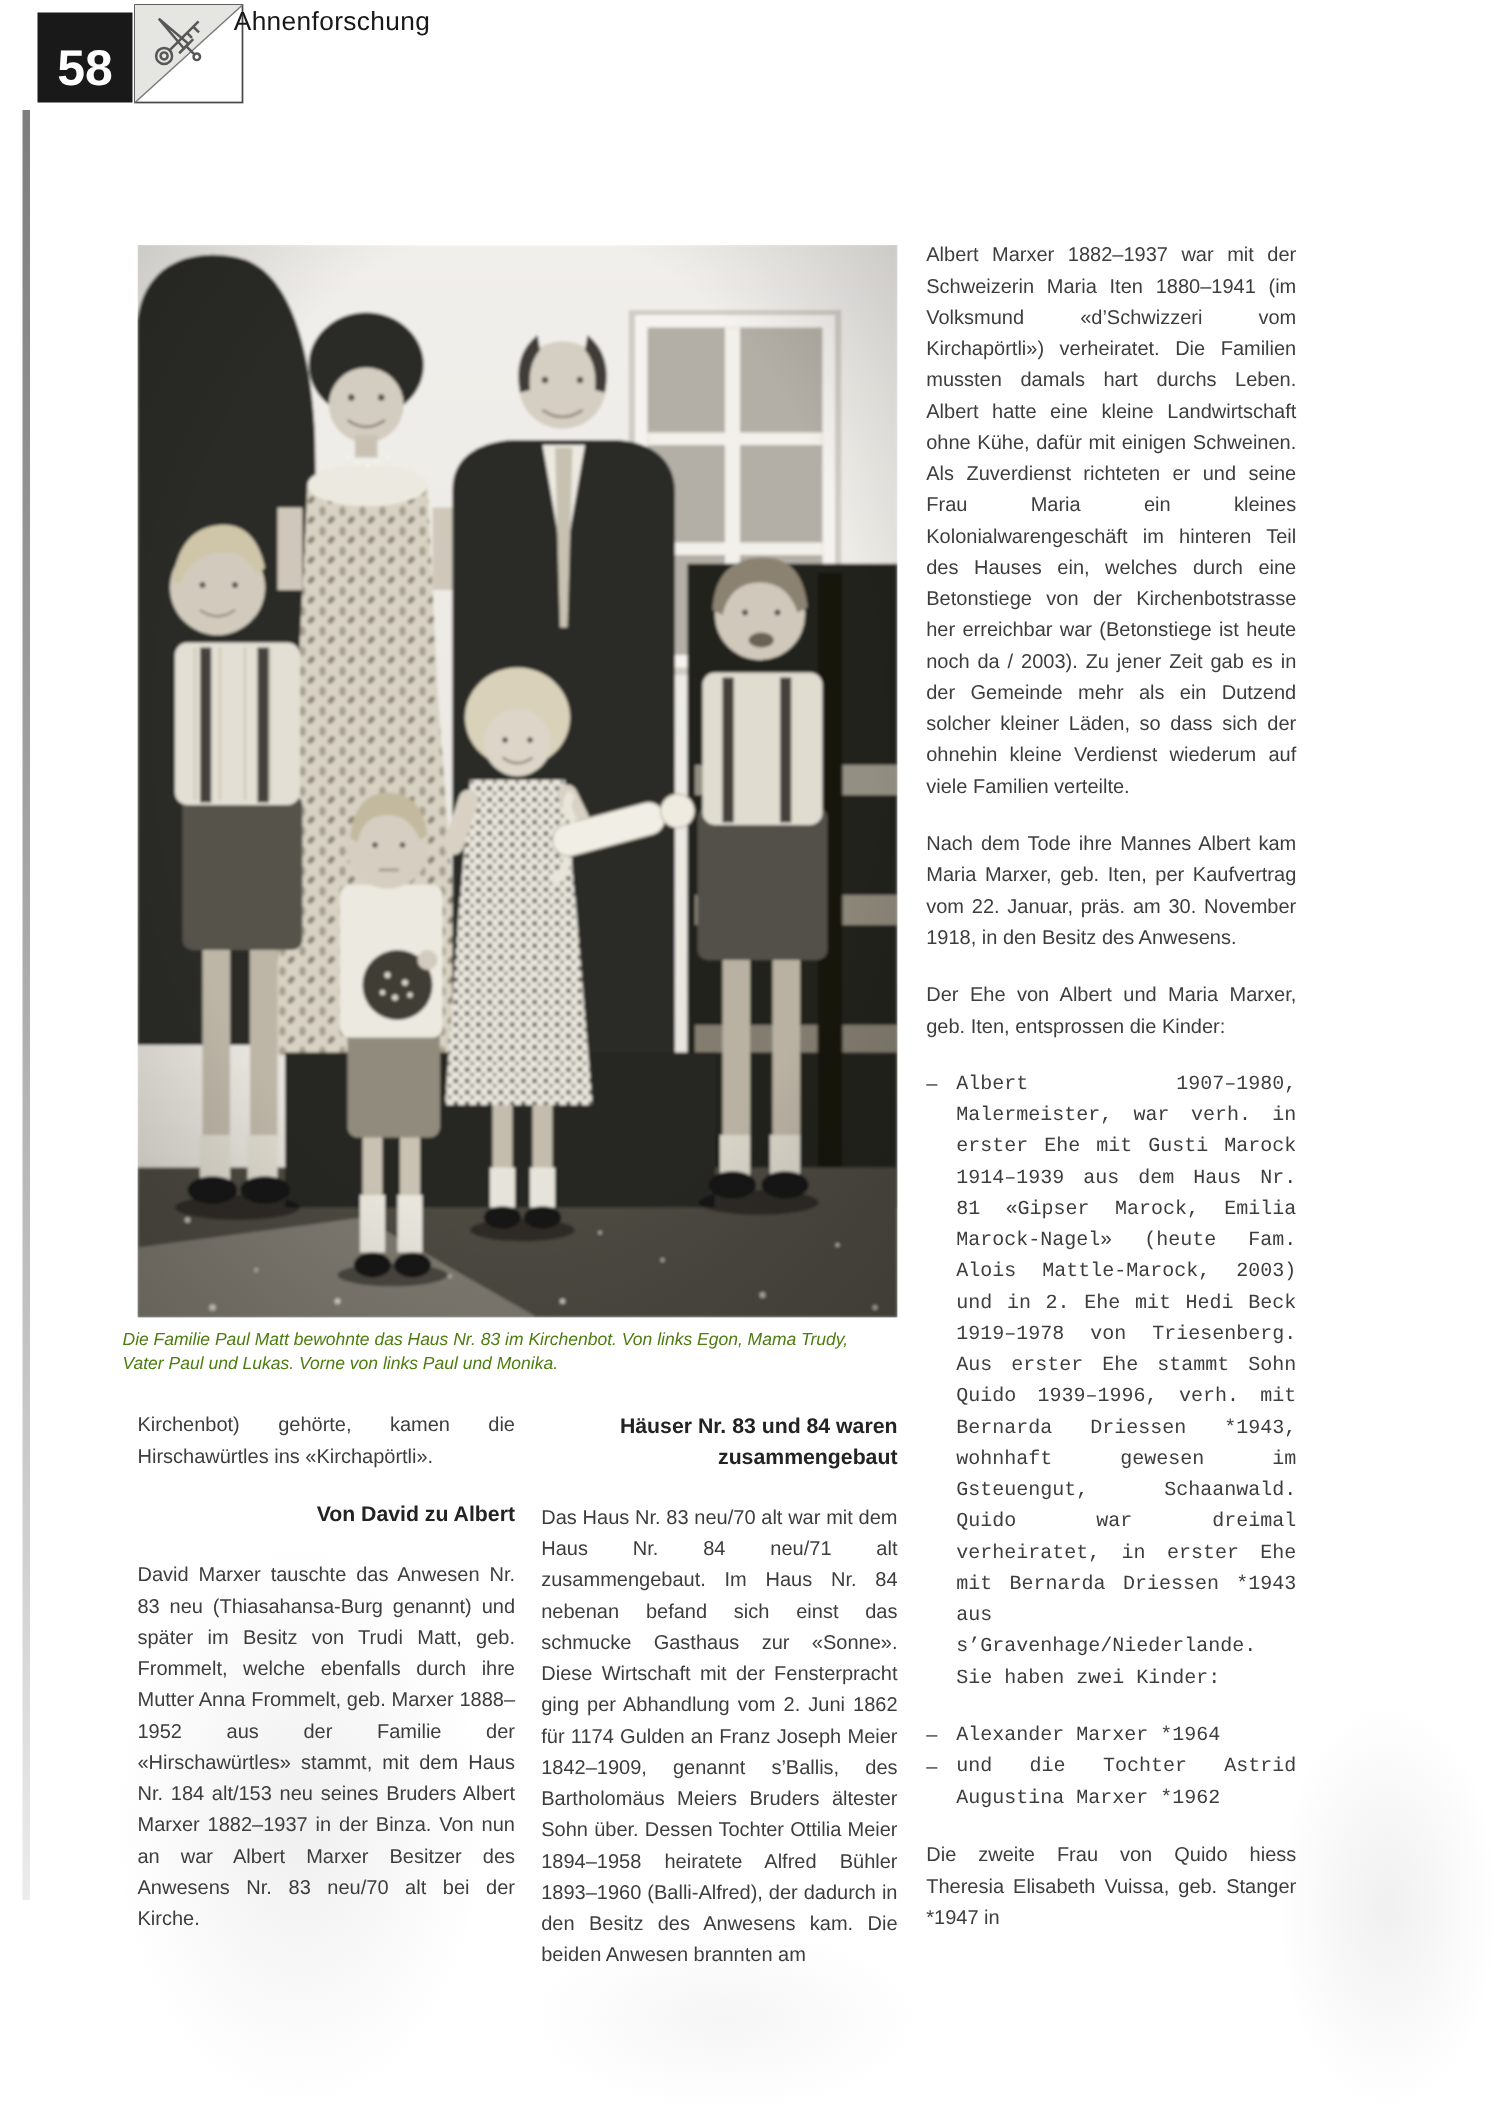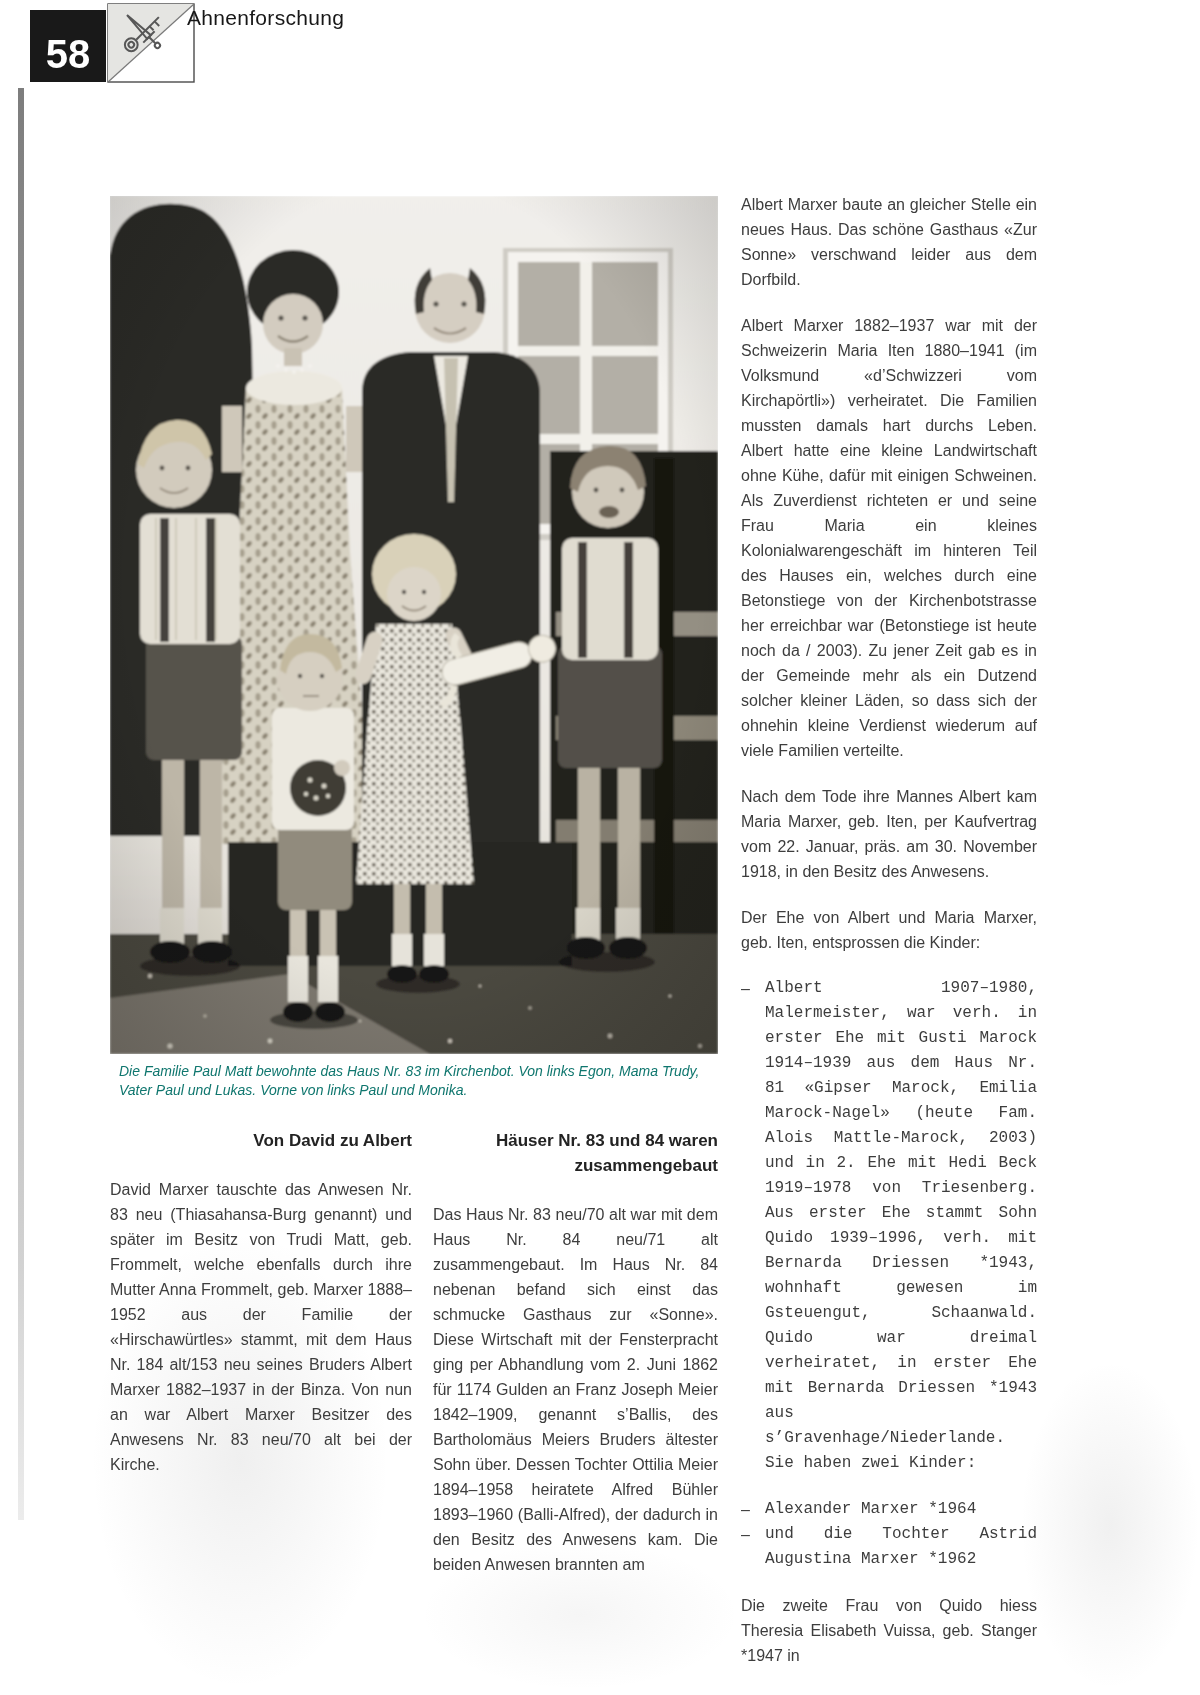--- a/index.html
+++ b/index.html
@@ -22,22 +22,22 @@
     position:absolute;left:187px;top:6px;margin:0;white-space:nowrap;
     font-size:21px;font-weight:normal;color:#171717;letter-spacing:0.3px;
   }
   .left-rule{
     position:absolute;left:18px;top:88px;width:6px;height:1432px;z-index:1;
     background:linear-gradient(180deg,#7d7d7d 0%,#a8a8a8 45%,#d2d2d2 82%,#ececec 100%);
   }
 
   .photo{position:absolute;left:110px;top:196px;width:608px;height:858px;margin:0;z-index:1;}
   .caption{
-    position:absolute;left:119px;top:1062px;width:608px;z-index:1;
-    font-style:italic;font-size:14px;line-height:19px;color:#0f766e;
+    position:absolute;left:98px;top:1062px;width:608px;z-index:1;
+    font-style:italic;font-size:14px;line-height:19px;color:#4d7c0f;
   }
 
   .col{position:absolute;z-index:1;font-size:16px;line-height:25px;}
   .col p{margin:0 0 21px 0;text-align:justify;}
   .col p:last-child{margin-bottom:0;}
   .col .sub{font-size:17px;font-weight:bold;color:#232323;margin:0 0 24px 0;line-height:25px;text-align:right;}
   .col-left{left:110px;top:1128px;width:302px;}
   .col-mid{left:433px;top:1128px;width:285px;}
   .col-right{left:741px;top:192px;width:296px;}
 
@@ -266,31 +266,31 @@
           <path d="M193,500 h16" stroke="#9a9183" stroke-width="2" fill="none"></path>
         </g>
       </g>
       <rect x="0" y="0" width="608" height="858" fill="url(#vig)"></rect>
     </svg>
   </figure>
 
   <figcaption class="caption">Die Familie Paul Matt bewohnte das Haus Nr. 83 im Kirchenbot. Von links Egon, Mama Trudy, Vater Paul und Lukas. Vorne von links Paul und Monika.</figcaption>
 
   <section class="col col-left">
+    <p>Kirchenbot) gehörte, kamen die Hirschawürtles ins «Kirchapörtli».</p>
     <h2 class="sub">Von David zu Albert</h2>
     <p>David Marxer tauschte das Anwesen Nr. 83 neu (Thiasahansa-Burg genannt) und später im Besitz von Trudi Matt, geb. Frommelt, welche ebenfalls durch ihre Mutter Anna Frommelt, geb. Marxer 1888–1952 aus der Familie der «Hirschawürtles» stammt, mit dem Haus Nr. 184 alt/153 neu seines Bruders Albert Marxer 1882–1937 in der Binza. Von nun an war Albert Marxer Besitzer des Anwesens Nr. 83 neu/70 alt bei der Kirche.</p>
   </section>
 
   <section class="col col-mid">
     <h2 class="sub">Häuser Nr. 83 und 84 waren zusammengebaut</h2>
     <p>Das Haus Nr. 83 neu/70 alt war mit dem Haus Nr. 84 neu/71 alt zusammengebaut. Im Haus Nr. 84 nebenan befand sich einst das schmucke Gasthaus zur «Sonne». Diese Wirtschaft mit der Fensterpracht ging per Abhandlung vom 2. Juni 1862 für 1174 Gulden an Franz Joseph Meier 1842–1909, genannt s’Ballis, des Bartholomäus Meiers Bruders ältester Sohn über. Dessen Tochter Ottilia Meier 1894–1958 heiratete Alfred Bühler 1893–1960 (Balli-Alfred), der dadurch in den Besitz des Anwesens kam. Die beiden Anwesen brannten am</p>
   </section>
 
   <section class="col col-right">
-    <p>Albert Marxer baute an gleicher Stelle ein neues Haus. Das schöne Gasthaus «Zur Sonne» verschwand leider aus dem Dorfbild.</p>
     <p>Albert Marxer 1882–1937 war mit der Schweizerin Maria Iten 1880–1941 (im Volksmund «d’Schwizzeri vom Kirchapörtli») verheiratet. Die Familien mussten damals hart durchs Leben. Albert hatte eine kleine Landwirtschaft ohne Kühe, dafür mit einigen Schweinen. Als Zuverdienst richteten er und seine Frau Maria ein kleines Kolonialwarengeschäft im hinteren Teil des Hauses ein, welches durch eine Betonstiege von der Kirchenbotstrasse her erreichbar war (Betonstiege ist heute noch da / 2003). Zu jener Zeit gab es in der Gemeinde mehr als ein Dutzend solcher kleiner Läden, so dass sich der ohnehin kleine Verdienst wiederum auf viele Familien verteilte.</p>
     <p>Nach dem Tode ihre Mannes Albert kam Maria Marxer, geb. Iten, per Kaufvertrag vom 22. Januar, präs. am 30. November 1918, in den Besitz des Anwesens.</p>
     <p>Der Ehe von Albert und Maria Marxer, geb. Iten, entsprossen die Kinder:</p>
 
     <div class="li">
       <span class="marker">–</span>
       <span class="li-text">Albert 1907–1980, Malermeister, war verh. in erster Ehe mit Gusti Marock 1914–1939 aus dem Haus Nr. 81 «Gipser Marock, Emilia Marock-Nagel» (heute Fam. Alois Mattle-Marock, 2003) und in 2. Ehe mit Hedi Beck 1919–1978 von Triesenberg. Aus erster Ehe stammt Sohn Quido 1939–1996, verh. mit Bernarda Driessen *1943, wohnhaft gewesen im Gsteuengut, Schaanwald. Quido war dreimal verheiratet, in erster Ehe mit Bernarda Driessen *1943 aus s’Gravenhage/Niederlande. Sie haben zwei Kinder:</span>
     </div>
     <div class="li tight">
       <span class="marker">–</span>

